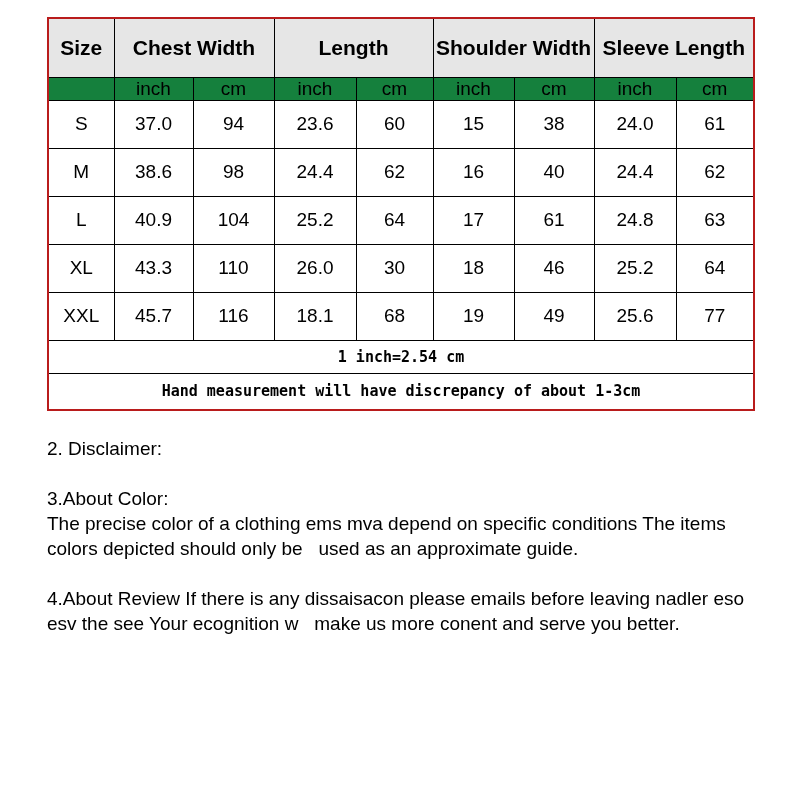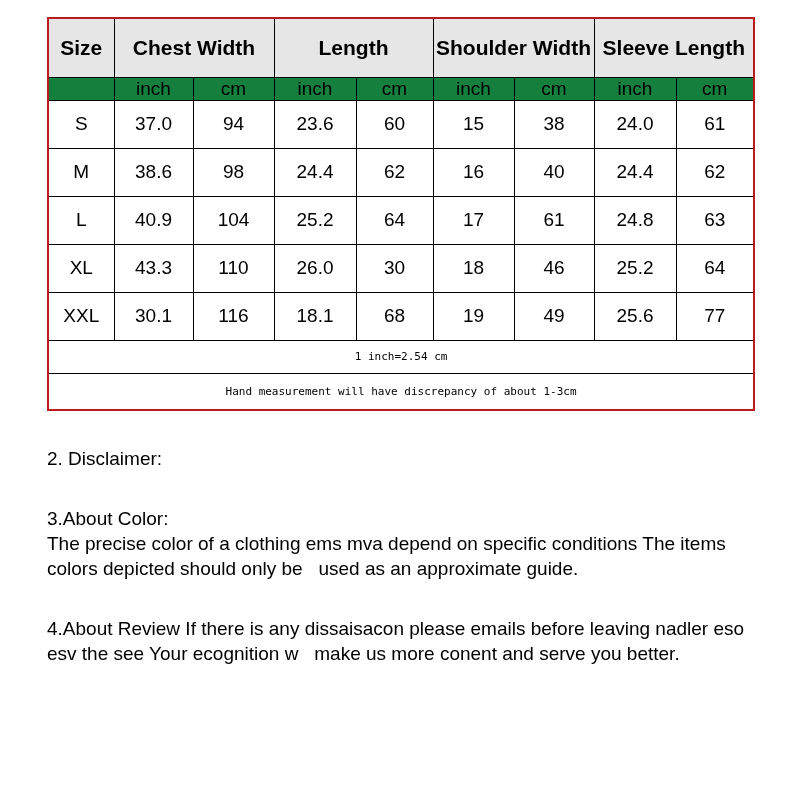--- a/index.html
+++ b/index.html
@@ -35,28 +35,28 @@
     line-height: 1.25;
   }
   tr.subhdr td {
     background: #15803d;
     font-size: 19px;
     height: 14px;
   }
   tr.datarow td { height: 48px; }
   tr.noterow td {
     font-family: "DejaVu Sans Mono", monospace;
-    font-weight: normal;
-    font-size: 11px;
+    font-weight: bold;
+    font-size: 15px;
     height: 33px;
   }
   tr.noterow2 td { height: 37px; margin-top: 24px; }
 
   .paragraphs { width: 717px; margin-top: 21px; font-size: 19px; line-height: 25px; }
-  .para { margin-top: 35px; }
+  .para { margin-top: 25px; }
   .para:first-child { margin-top: 0; }
   .para-heading:empty { display: none; }
   .para-body { white-space: pre-wrap; }
 </style>
 </head>
 <body>
 
 <div class="page">
 
   <table class="size-chart">
@@ -136,21 +136,21 @@
       <td>26.0</td>
       <td>30</td>
       <td>18</td>
       <td>46</td>
       <td>25.2</td>
       <td>64</td>
     </tr>
 
     <tr class="datarow">
       <td>XXL</td>
-      <td>30.1</td>
+      <td>45.7</td>
       <td>116</td>
       <td>18.1</td>
       <td>68</td>
       <td>19</td>
       <td>49</td>
       <td>25.6</td>
       <td>77</td>
     </tr>
 
     <tr class="noterow">

